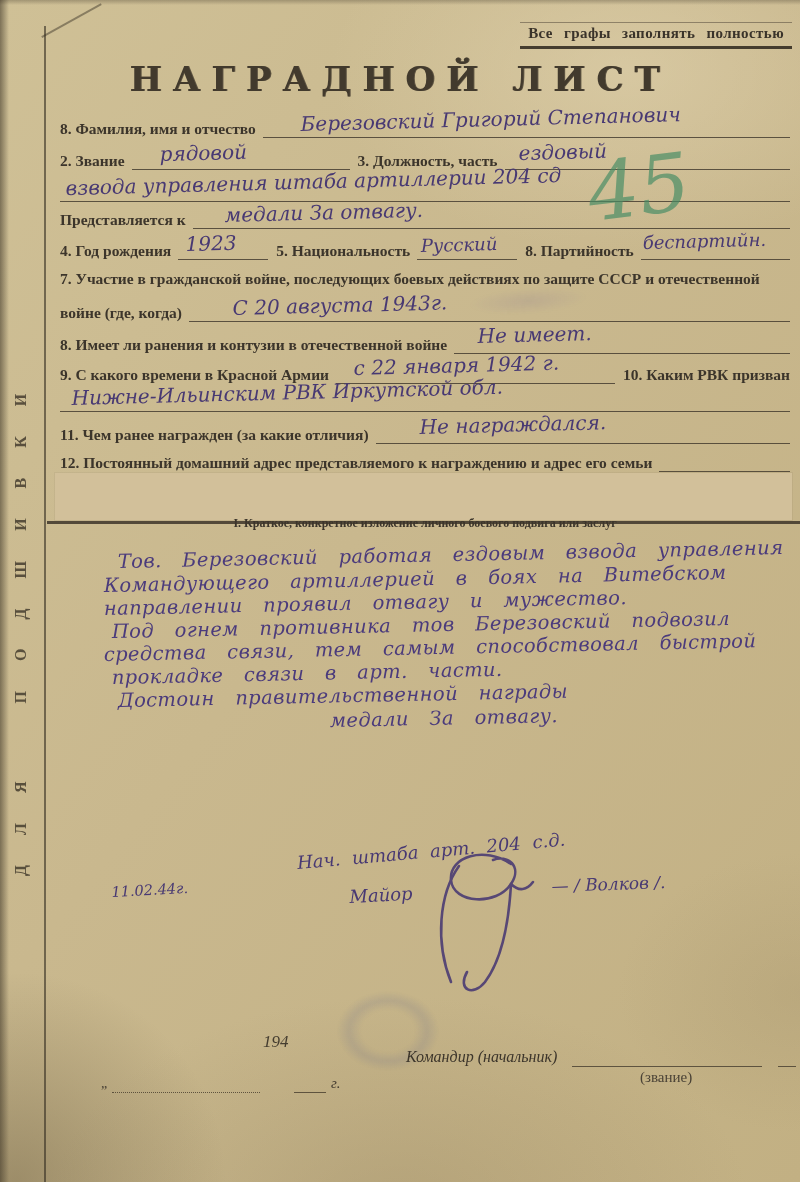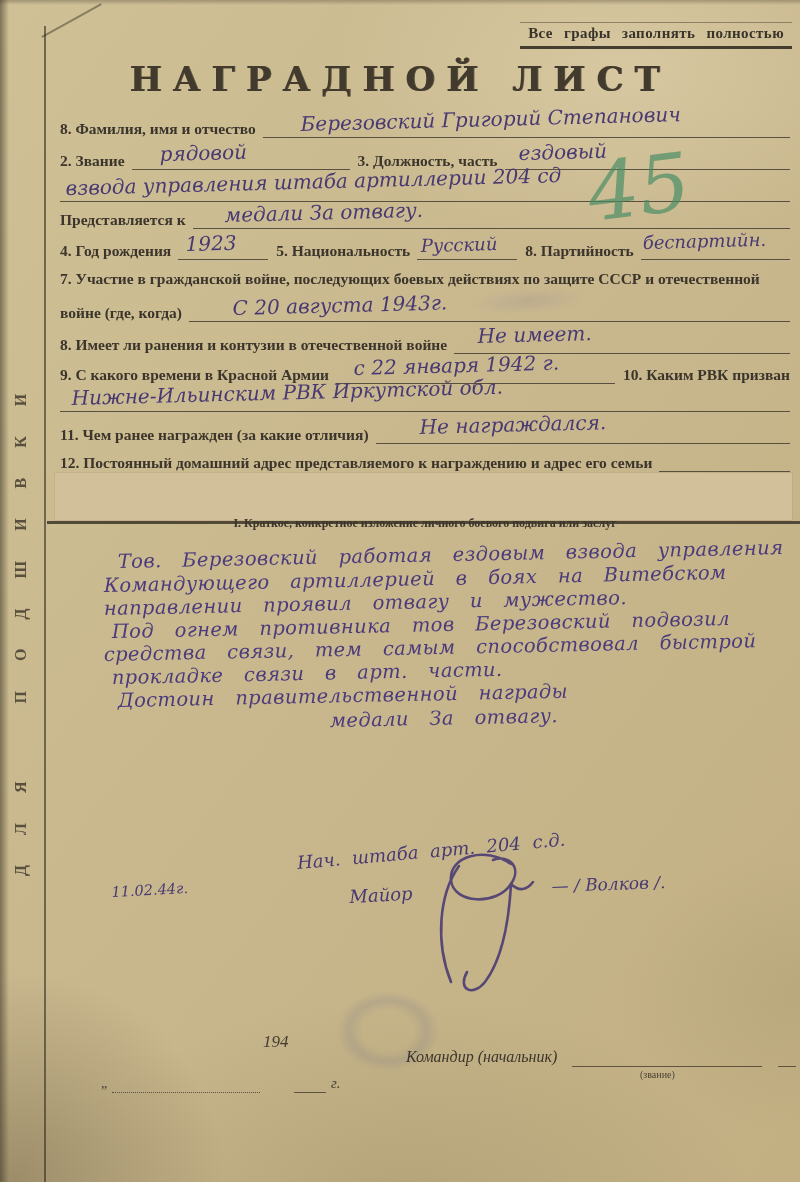--- a/index.html
+++ b/index.html
@@ -70,21 +70,21 @@
   .foot-year{position:absolute;left:263px;top:1032px;font-style:italic;font-size:17px;color:#453d30;}
   .foot-yearline{position:absolute;left:294px;top:1072px;width:32px;height:20px;
     border-bottom:1px solid rgba(70,60,45,.8);}
   .foot-g{position:absolute;left:331px;top:1075px;font-style:italic;font-size:15px;color:#453d30;}
   .cmd-label{position:absolute;left:406px;top:1048px;font-style:italic;font-weight:400;
     font-size:16px;color:#3c352b;}
   .cmd-line{position:absolute;left:572px;top:1046px;width:190px;height:20px;
     border-bottom:1px solid rgba(60,52,40,.75);}
   .cmd-dash{position:absolute;left:778px;top:1046px;width:18px;height:20px;
     border-bottom:1.5px solid rgba(60,52,40,.75);}
-  .rank-hint{position:absolute;left:640px;top:1069px;font-size:10px;color:#4a4236;}
+  .rank-hint{position:absolute;left:640px;top:1069px;font-size:15px;color:#4a4236;}
 </style>
 </head>
 <body>
 
 <div id="paper">
   <div class="edge-left"></div>
   <div class="edge-top"></div>
   <div class="margin-line"></div>
   <div class="crease"></div>
 

